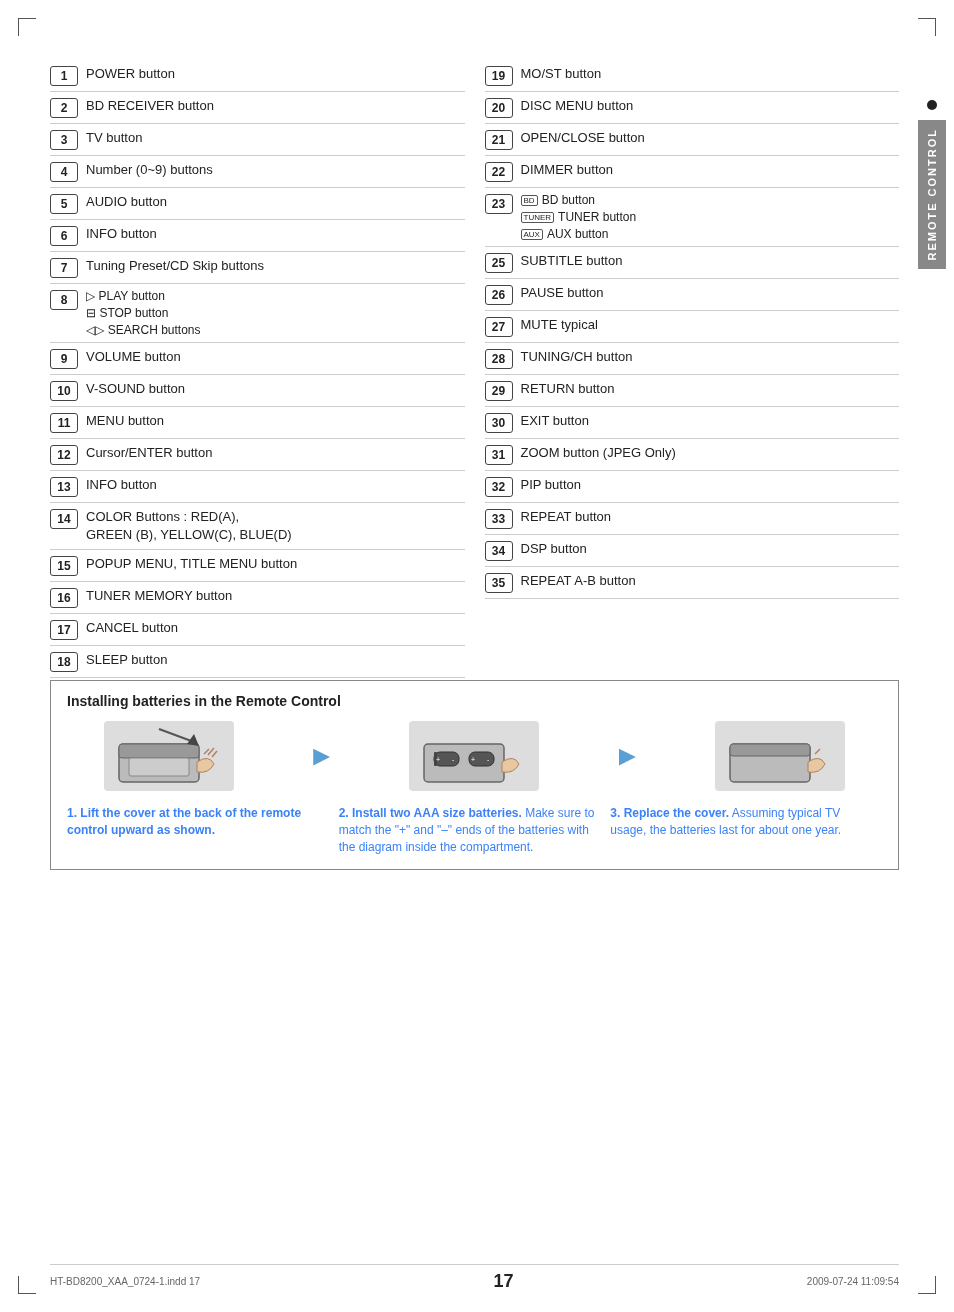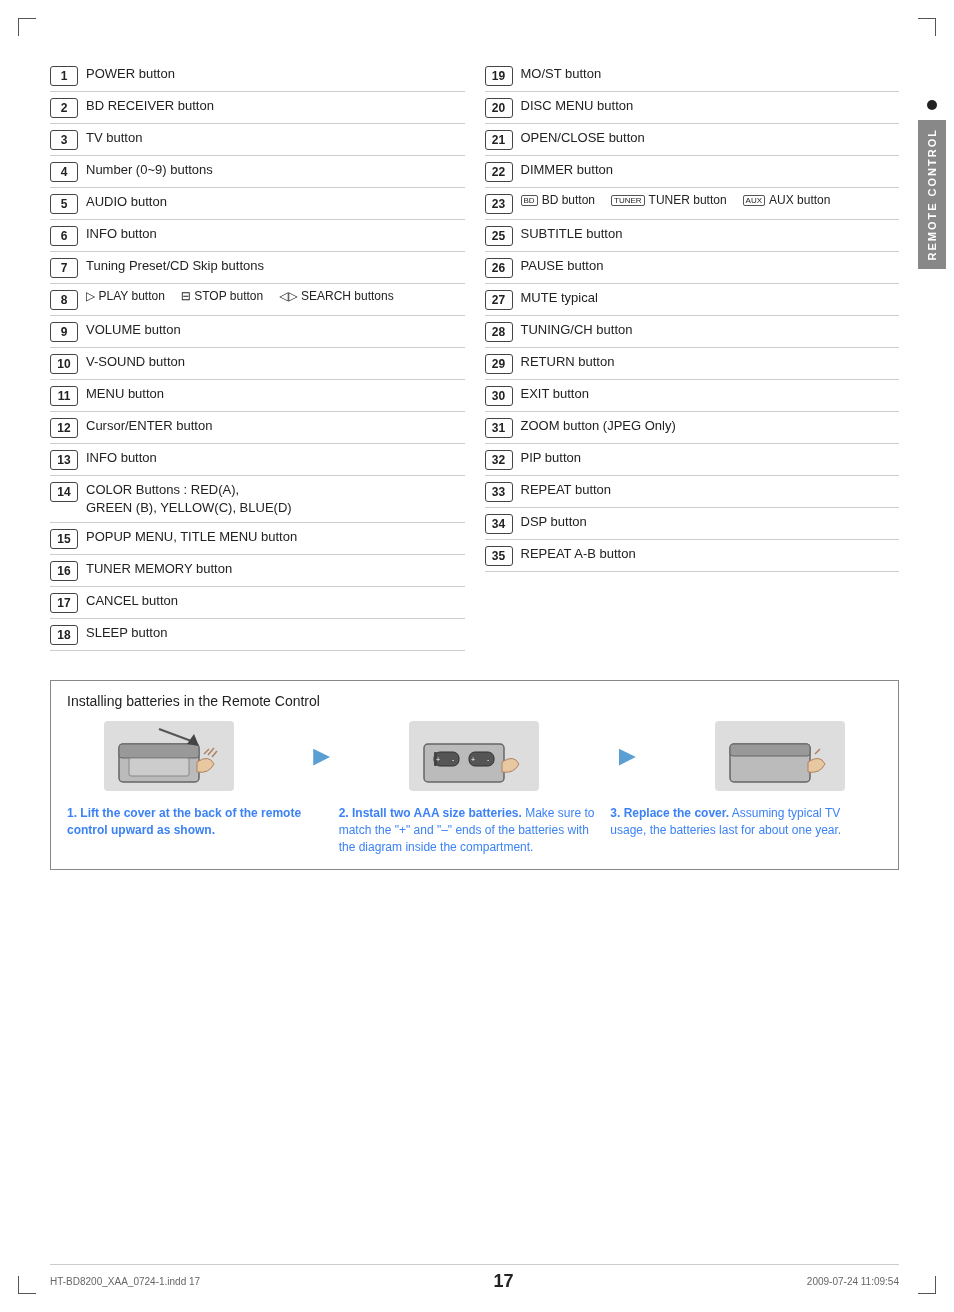--- a/index.html
+++ b/index.html
@@ -110,21 +110,22 @@
     }
 
     .btn-label {
       font-size: 13px;
       line-height: 1.4;
       color: #222;
     }
 
     .btn-sub-lines {
       display: flex;
-      gap: 16px;
+      flex-direction: column;
+      gap: 3px;
     }
 
     .sub-line {
       display: flex;
       align-items: center;
       gap: 4px;
       font-size: 12px;
     }
 
     .sub-icon {
@@ -139,21 +140,21 @@
       position: absolute;
       bottom: 80px;
       left: 50px;
       right: 55px;
       border: 1.5px solid #888;
       padding: 12px 16px 14px;
     }
 
     .battery-title {
       font-size: 14px;
-      font-weight: normal;
+      font-weight: bold;
       margin-bottom: 12px;
     }
 
     .battery-diagrams {
       display: flex;
       align-items: center;
       justify-content: space-around;
       margin-bottom: 14px;
     }
 

